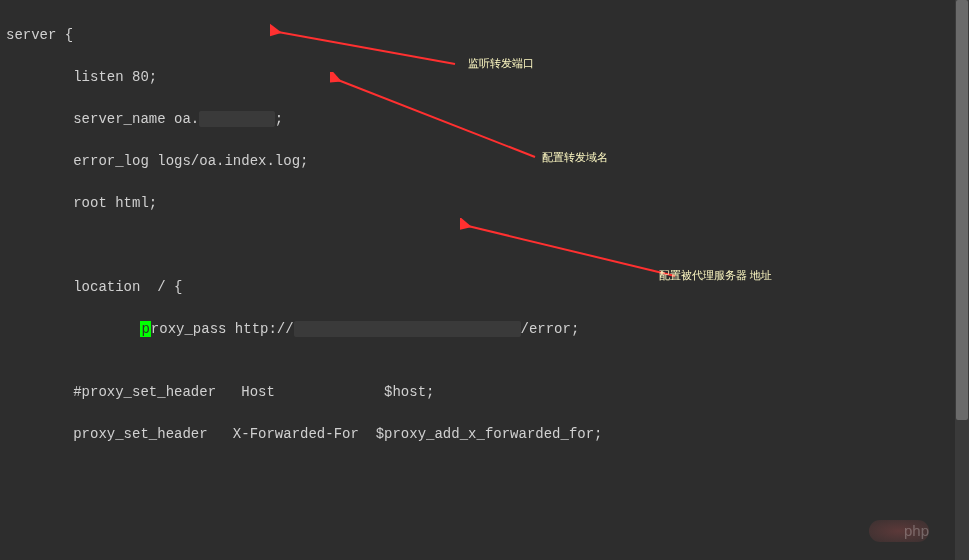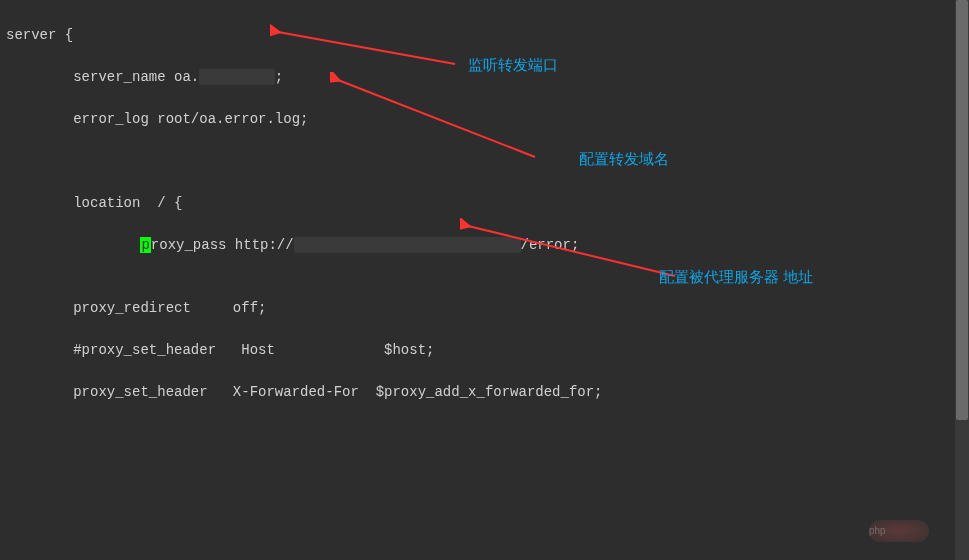--- a/index.html
+++ b/index.html
@@ -34,23 +34,23 @@
     .annotation-layer {
       position: absolute;
       top: 0;
       left: 0;
       width: 100%;
       height: 100%;
       pointer-events: none;
     }
     .annotation {
       position: absolute;
-      color: #0ea5e9;
-      font-family: Liberation Sans, sans-serif;
-      font-size: 15px;
+      color: #fef9c3;
+      font-family: Liberation Serif, serif;
+      font-size: 11px;
     }
     .arrow {
       position: absolute;
     }
     .scrollbar {
       position: absolute;
       right: 0;
       top: 0;
       width: 14px;
       height: 100%;
@@ -66,38 +66,39 @@
     .watermark {
       position: absolute;
       right: 40px;
       bottom: 18px;
       width: 60px;
       height: 22px;
       background: radial-gradient(ellipse at center, rgba(180,80,80,0.35), rgba(180,80,80,0.1));
       border-radius: 11px;
       color: rgba(255,255,255,0.25);
       font-family: sans-serif;
-      font-size: 10px;
-      text-align: left;
+      font-size: 15px;
+      text-align: right;
       line-height: 22px;
     }
   </style>
 </head>
 <body>
 
 <div class="code-area">
 <span class="line">server {</span>
+<span class="line">        listen 80;</span>
 <span class="line"><span>        server_name oa.</span><span class="smudge">xxxxxxxxx</span><span>;</span></span>
-<span class="line">        error_log root/oa.error.log;</span>
+<span class="line">        error_log logs/oa.index.log;</span>
+<span class="line">        root html;</span>
 <span class="line"></span>
 <span class="line"></span>
 <span class="line">        location  / {</span>
 <span class="line"><span>                </span><span class="cursor">p</span><span>roxy_pass http://</span><span class="smudge">xxxxxxxxxxxxxxxxxxxxxxxxxxx</span><span>/error;</span></span>
 <span class="line"></span>
-<span class="line">        proxy_redirect     off;</span>
 <span class="line">        #proxy_set_header   Host             $host;</span>
 <span class="line">        proxy_set_header   X-Forwarded-For  $proxy_add_x_forwarded_for;</span>
 
 
 
 
 
 
 
 
@@ -118,21 +119,21 @@
   <div class="annotation" style="left:468px; top:56px;">监听转发端口</div>
 
   <svg class="arrow" style="left:330px; top:72px; width:210px; height:90px;">
     <defs>
         <marker id="ah2" markerWidth="10" markerHeight="10" refX="2" refY="5" orient="auto">
           <path d="M10,0 L0,5 L10,10 Z" fill="#ff3030"></path>
         </marker>
       </defs>
     <line x1="205" y1="85" x2="8" y2="8" stroke="#ff3030" stroke-width="2" marker-end="url(#ah2)"></line>
   </svg>
-  <div class="annotation" style="left:542px; top:150px;margin-left:37px;">配置转发域名</div>
+  <div class="annotation" style="left:542px; top:150px;">配置转发域名</div>
 
   <svg class="arrow" style="left:460px; top:218px; width:220px; height:70px;">
     <defs>
         <marker id="ah3" markerWidth="10" markerHeight="10" refX="2" refY="5" orient="auto">
           <path d="M10,0 L0,5 L10,10 Z" fill="#ff3030"></path>
         </marker>
       </defs>
     <line x1="215" y1="58" x2="8" y2="8" stroke="#ff3030" stroke-width="2" marker-end="url(#ah3)"></line>
   </svg>
   <div class="annotation" style="left:659px; top:268px;">配置被代理服务器 地址</div>

